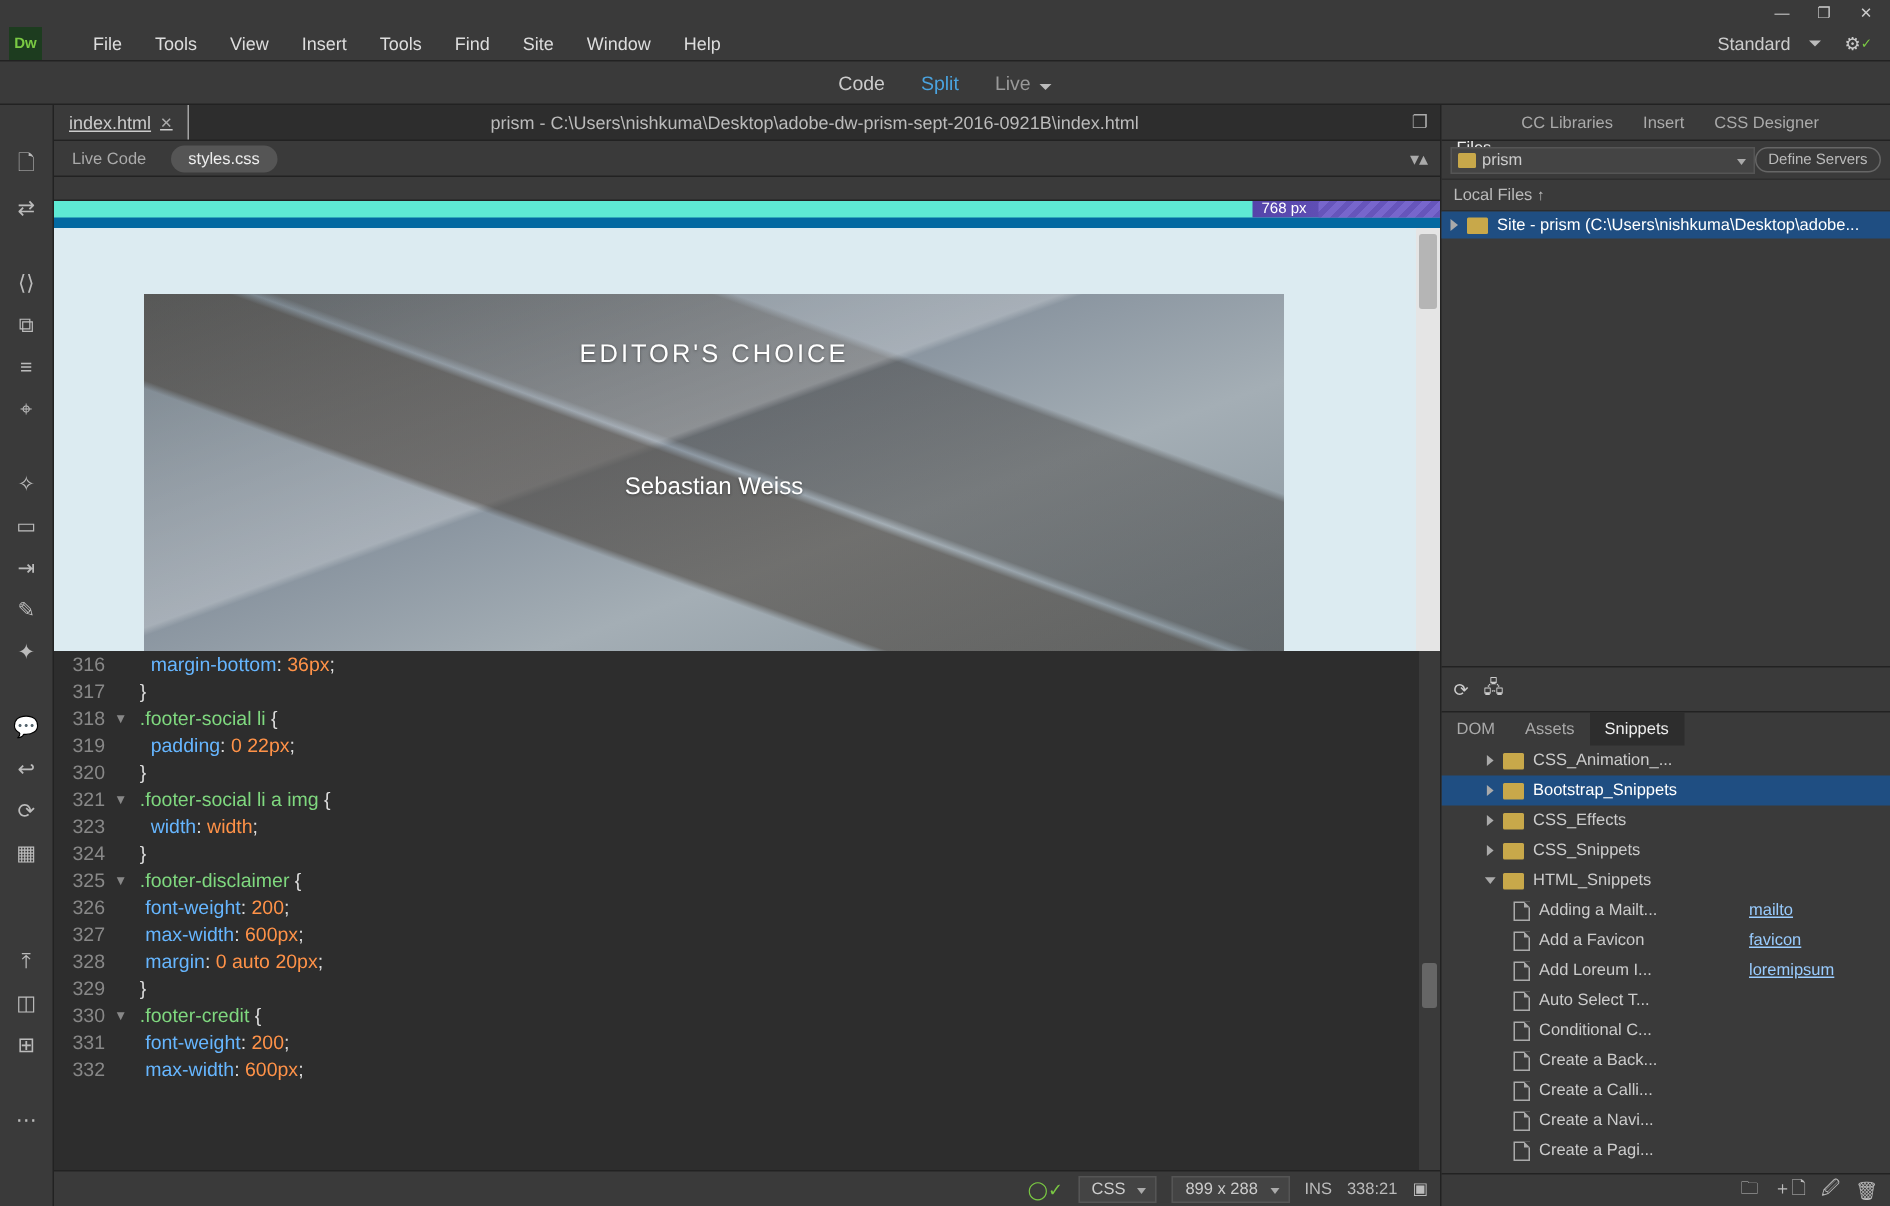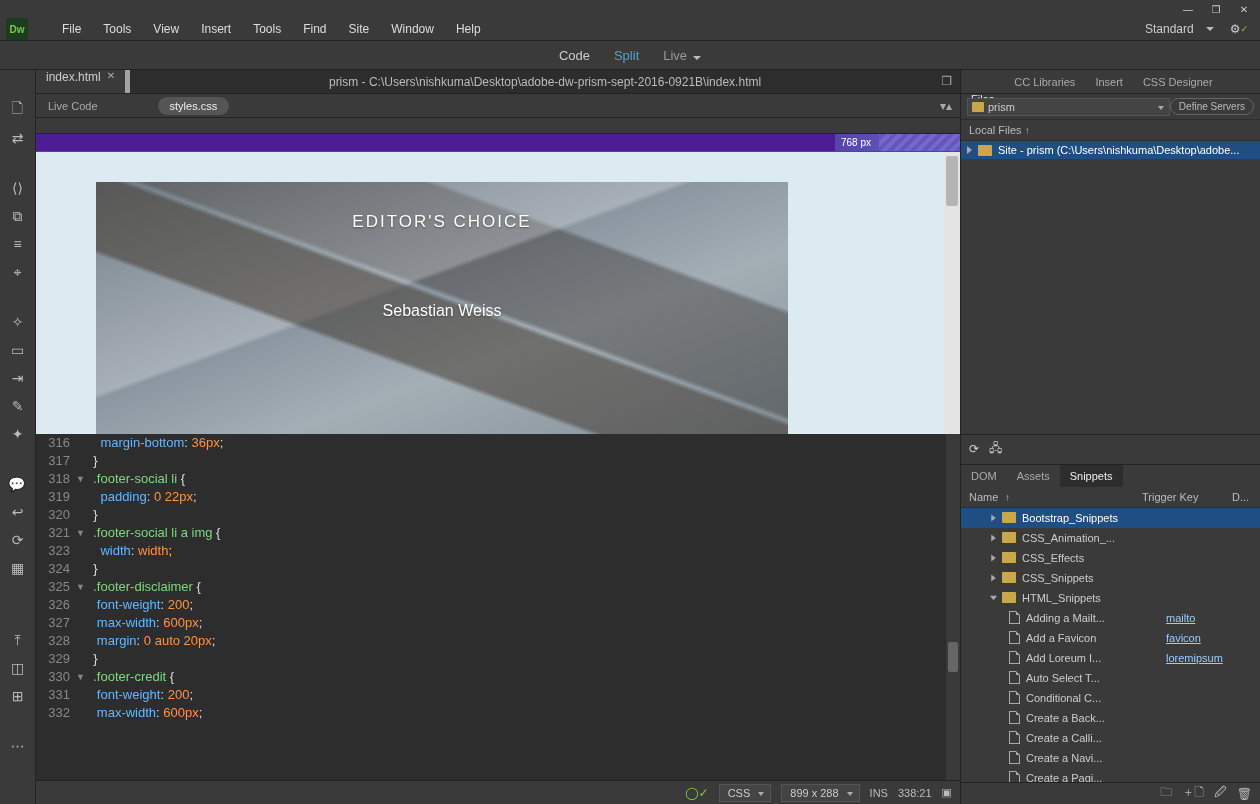--- a/index.html
+++ b/index.html
@@ -31,45 +31,45 @@
 
 .ltoolbar { width: 36px; background: #3a3a3a; border-right:1px solid #222; display:flex; flex-direction:column; align-items:center; padding-top:30px; gap:8px; }
 .lticon { width:20px; height:20px; color:#bbb; display:flex;align-items:center;justify-content:center;font-size:14px;cursor:pointer;}
 .ltspacer{height:14px;}
 
 
 .centercol{ flex:1; display:flex; flex-direction:column; overflow:hidden; }
 
 
 .doctabbar { height:24px; background:#2d2d2d; display:flex; align-items:center; border-bottom:1px solid #222; position:relative;}
-.doctab { display:flex;align-items:flex-start;gap:6px;padding:0 10px;height:100%;background:#3a3a3a;border-right:5px solid #a3a3a3;max-width:100px;}
+.doctab { display:flex;align-items:center;gap:6px;padding:0 10px;height:100%;background:#3a3a3a;border-right:1px solid #a3a3a3;max-width:100px;text-decoration:underline;}
 .doctab .x{font-size:10px;cursor:pointer;color:#aaa;}
 .docpath{flex:1;text-align:center;color:#bbb;font-size:12px;white-space:nowrap;overflow:hidden;text-overflow:ellipsis;padding:0 20px;}
 .docpath-icon{position:absolute;right:8px;top:4px;color:#aaa;}
 
 
-.relbar{height:24px;background:#3a3a3a;border-bottom:1px solid #222;display:flex;align-items:center;position:relative;gap:44px;}
+.relbar{height:24px;background:#3a3a3a;border-bottom:1px solid #222;display:flex;align-items:center;position:relative;}
 .relitem{padding:0 12px;height:100%;display:flex;align-items:center;color:#aaa;cursor:pointer;font-size:11px;}
 .relitem.pill{background:#555;border-radius:12px;height:18px;margin:3px 4px;padding:0 12px;color:#eee;}
 .filter-icon{position:absolute;right:8px;color:#aaa;cursor:pointer;}
 
 
 .thinbar{height:16px;background:#3a3a3a;border-bottom:1px solid #222;}
 
 
-.ruler{height:18px;background:#4c1d95;border-bottom:1px solid #0369a1;position:relative;display:flex;align-items:center;}
+.ruler{height:18px;background:#5eead4;border-bottom:7px solid #0369a1;position:relative;display:flex;align-items:center;}
 .ruler-fill{position:absolute;right:0;top:0;height:100%;width:125px;background:linear-gradient(90deg,#5544aa,#6655bb 60%,#6655bb);display:flex;align-items:center;}
 .ruler-label{color:#fff;font-size:10px;padding-left:6px;}
 .ruler-arrows{flex:1;background:repeating-linear-gradient(-45deg,#6655bb,#6655bb 4px,#7766cc 4px,#7766cc 8px);height:100%;margin-left:8px;}
 
 
 .livepane{height:282px;background:#dcebf1;position:relative;overflow:hidden;}
 .livepane-scroll{position:absolute;right:0;top:0;bottom:0;width:16px;background:#e5e5e5;}
 .livepane-scroll .thumb{position:absolute;left:2px;right:2px;top:4px;height:50px;background:#b5b5b5;border-radius:2px;}
-.hero{position:absolute;left:60px;top:30px;width:692px;height:280px;background:linear-gradient(160deg,#6b7780 0%,#8a95a0 40%,#a4aeb5 60%,#7d8b94 100%);overflow:hidden;}
+.hero{position:absolute;left:60px;top:44px;width:760px;height:280px;background:linear-gradient(160deg,#6b7780 0%,#8a95a0 40%,#a4aeb5 60%,#7d8b94 100%);overflow:hidden;}
 .hero::before{content:"";position:absolute;inset:0;background:
   linear-gradient(200deg, transparent 45%, rgba(60,50,40,0.5) 46%, rgba(60,50,40,0.5) 60%, transparent 61%),
   linear-gradient(160deg, rgba(255,255,255,0.05) 0%, rgba(255,255,255,0.25) 40%, transparent 41%),
   linear-gradient(20deg, transparent 55%, rgba(50,45,40,0.4) 56%, rgba(50,45,40,0.4) 75%, transparent 76%);}
 .hero-label{position:relative;text-align:center;color:#fff;font-weight:500;font-size:17px;letter-spacing:2px;margin-top:30px;text-shadow:0 1px 2px rgba(0,0,0,0.4);}
 .hero-author{position:relative;text-align:center;color:#fff;font-size:16px;margin-top:70px;text-shadow:0 1px 2px rgba(0,0,0,0.4);}
 .hero-title{position:relative;text-align:center;color:#fff;font-size:38px;font-weight:400;letter-spacing:1px;margin-top:4px;text-shadow:0 1px 3px rgba(0,0,0,0.4);}
 
 
 .codepane{flex:1;background:#2d2d2d;overflow:hidden;font-family:Consolas,monospace;font-size:13px;line-height:18px;position:relative;}
@@ -348,43 +348,38 @@
         <span style="cursor:pointer;">⟳</span>
         <span style="cursor:pointer;">🖧</span>
       </div>
 
       <div class="sniptabs" id="sniptabs">
           <div class="sniptab">DOM</div>
           <div class="sniptab">Assets</div>
           <div class="sniptab active">Snippets</div>
         </div>
 
-      <div class="sniphdr">
-        <div class="col1"><span>Name</span><span class="up"> ↑</span></div>
-        <div style="width:90px">Trigger Key</div>
-        <div style="width:20px">D...</div>
-      </div>
 
       <div class="sniplist" id="sniplist">
+          <div class="sniprow">
+            <span class="ind1"></span>
+            <span class="chev"></span>
+            <span class="folder-i"></span>
+            <span class="name">CSS_Animation_...</span>
+          </div>
           <div class="sniprow sel">
             <span class="ind1"></span>
             <span class="chev"></span>
             <span class="folder-i"></span>
             <span class="name">Bootstrap_Snippets</span>
           </div>
           <div class="sniprow">
             <span class="ind1"></span>
             <span class="chev"></span>
             <span class="folder-i"></span>
-            <span class="name">CSS_Animation_...</span>
-          </div>
-          <div class="sniprow">
-            <span class="ind1"></span>
-            <span class="chev"></span>
-            <span class="folder-i"></span>
             <span class="name">CSS_Effects</span>
           </div>
           <div class="sniprow">
             <span class="ind1"></span>
             <span class="chev"></span>
             <span class="folder-i"></span>
             <span class="name">CSS_Snippets</span>
           </div>
           <div class="sniprow">
             <span class="ind1"></span>

